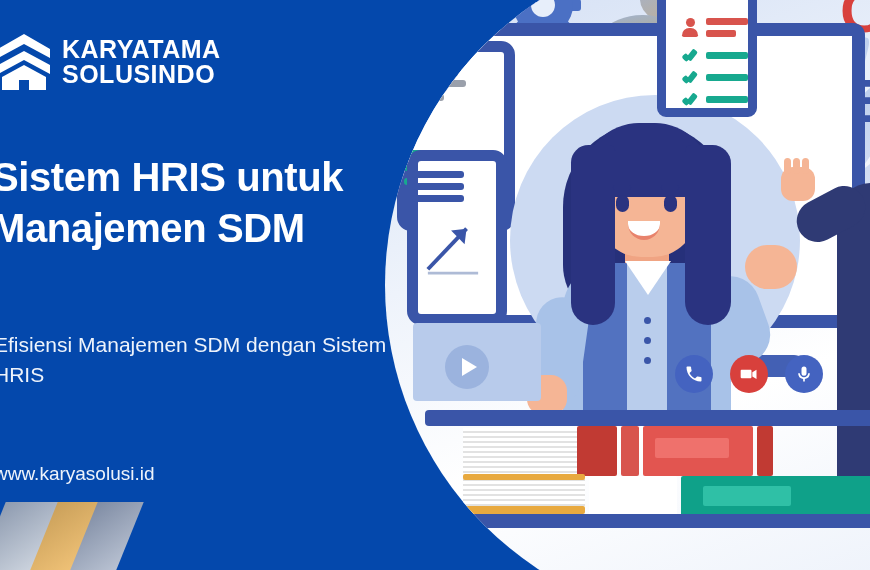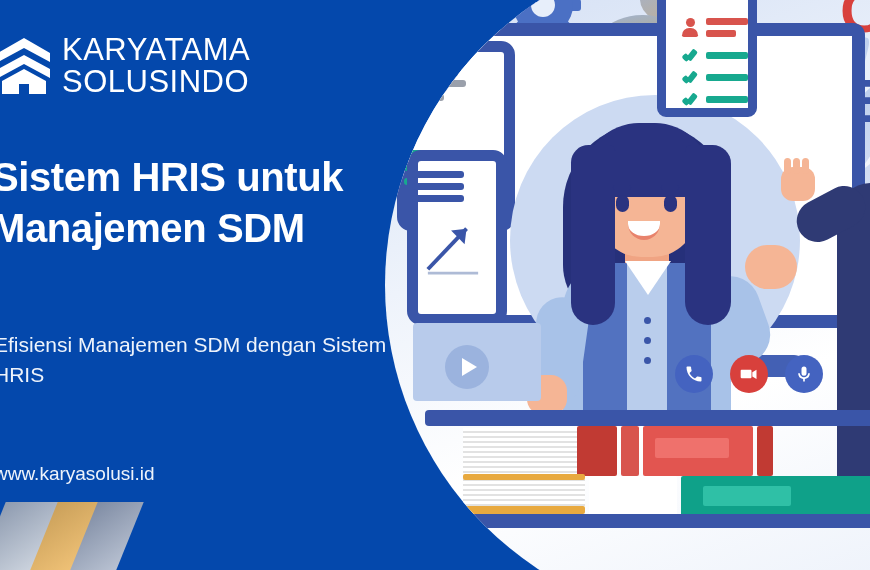--- a/index.html
+++ b/index.html
@@ -155,21 +155,21 @@
 
   
   .books{position:absolute;left:40px;top:465px;width:470px;height:105px;}
   .book{position:absolute;border-radius:2px;}
   .pages{position:absolute;background:repeating-linear-gradient(180deg,#ffffff 0 3px,#e2e2e2 3px 5px);}
   .shelf{position:absolute;background:#3a55a8;border-radius:4px;}
 
   
   .logo{position:absolute;left:-2px;top:34px;display:flex;align-items:center;gap:12px;}
   .logo-mark{position:relative;width:52px;height:56px;}
-  .logo-text{color:#ffffff;font-weight:400;font-size:31px;line-height:1.02;letter-spacing:.5px;}
+  .logo-text{color:#ffffff;font-weight:700;font-size:25px;line-height:1.02;letter-spacing:.5px;}
 
   .headline{
     position:absolute;left:-8px;top:152px;width:400px;
     color:#ffffff;font-weight:700;font-size:40px;line-height:1.27;
     letter-spacing:-0.4px;
   }
   .subtitle{
     position:absolute;left:-6px;top:330px;width:400px;
     color:#eef3fb;font-weight:400;font-size:21px;line-height:1.45;
   }

